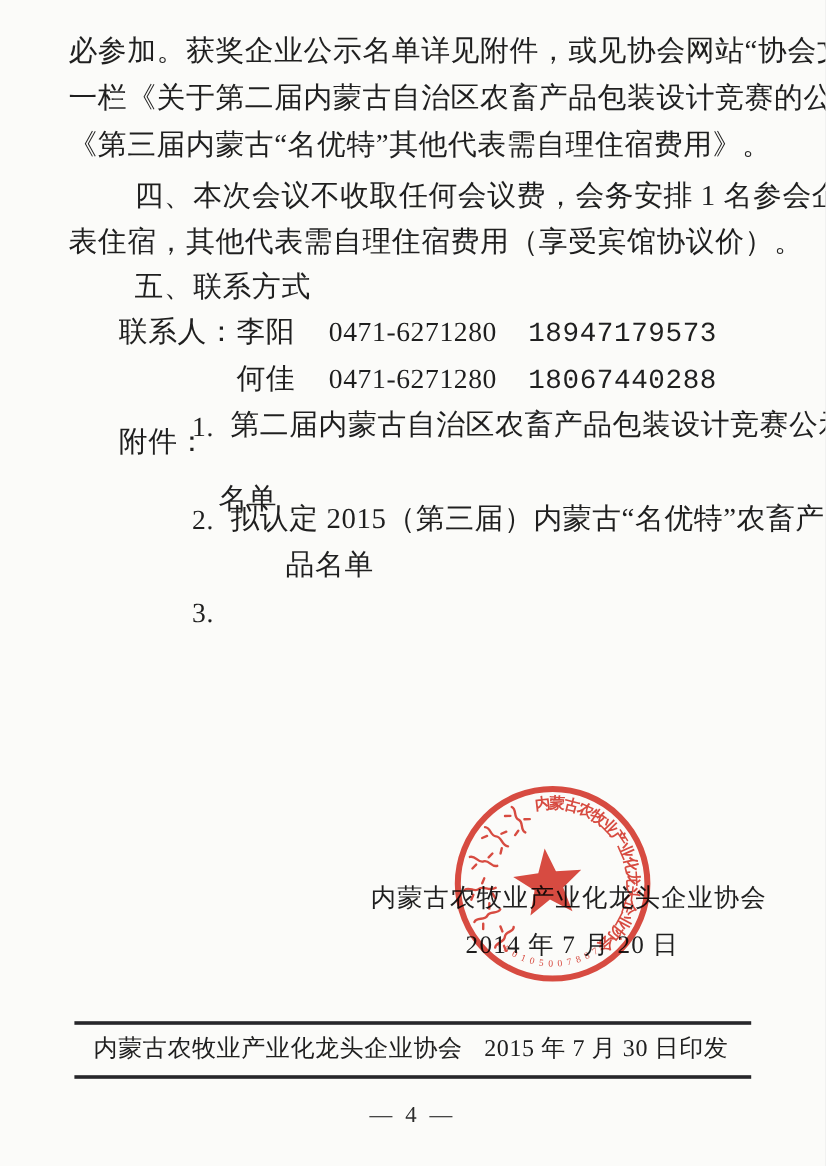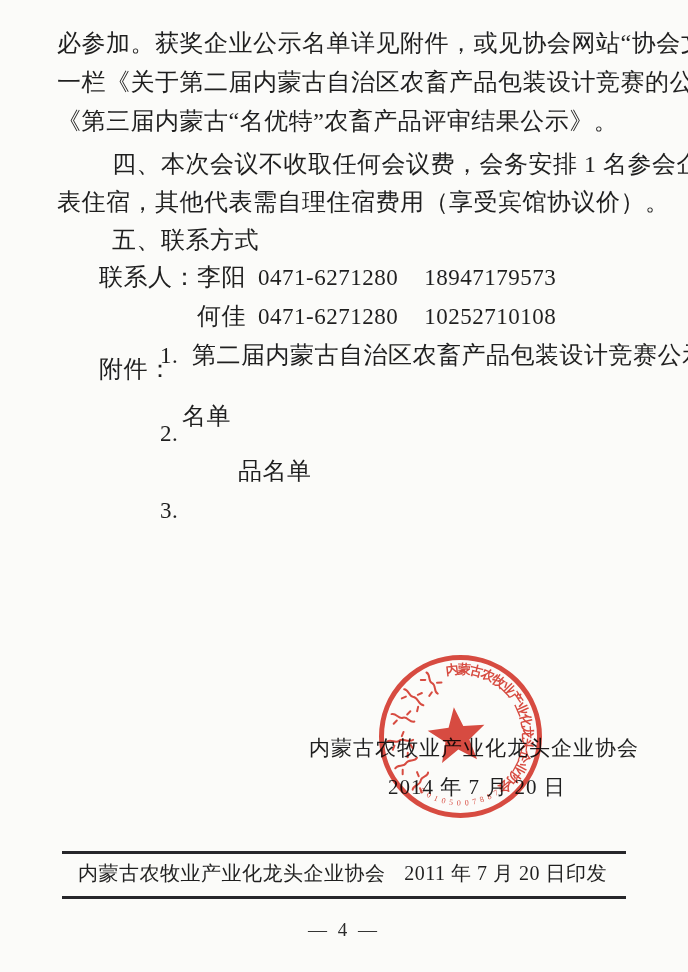--- a/index.html
+++ b/index.html
@@ -5,58 +5,59 @@
   html,body { margin:0; padding:0; background:#e8e8e8; }
   .page {
     position:relative; width:688px; height:972px;
     background:#fbfbf9;
     font-family:"Liberation Serif","DejaVu Serif",serif;
     color:#1f1f1f; overflow:hidden;
   }
   .ln { position:absolute; font-size:24px; line-height:1.15; white-space:nowrap; letter-spacing:0.5px; }
   .bold { font-weight:normal; }
   .num { font-size:23px; letter-spacing:0.5px; }
-  .ml12 { margin-left:12px;text-align:right; }
-  .ml26 { margin-left:26px; }
+  .ml12 { margin-left:28px;text-align:right; }
+  .ml26 { margin-left:26px;font-family:Liberation Mono, monospace; }
   .sig { position:absolute; font-size:21px; white-space:nowrap; letter-spacing:1px; }
   .rule { position:absolute; left:62px; width:564px; height:3px; background:#26262a; }
   .ft { position:absolute; font-size:20px; white-space:nowrap; letter-spacing:0.5px; top:860px; }
   .pageno { position:absolute; left:0; top:919px; width:100%; text-align:center;
             font-size:19px; letter-spacing:3px; color:#2b2b2b; }
   .seal { position:absolute; left:368px; top:644px; mix-blend-mode:multiply; opacity:0.88; }
 </style>
 </head>
 <body>
 
 <div class="page">
 
   <div class="ln" style="left:57px; top:30px;">
     <span class="bold">必参加。</span><span>获奖企业公示名单详见附件，或见协会网站“协会文件”</span>
   </div>
   <div class="ln" style="left:57px; top:69px;">一栏《关于第二届内蒙古自治区农畜产品包装设计竞赛的公示》、</div>
-  <div class="ln" style="left:57px; top:108px;">《第三届内蒙古“名优特”农畜产品评审结果公示》。</div>
+  <div class="ln" style="left:57px; top:108px;">《第三届内蒙古“名优特”其他代表需自理住宿费用》。</div>
 
   <div class="ln" style="left:112px; top:151px;">四、本次会议不收取任何会议费，会务安排 1 名参会企业代</div>
   <div class="ln" style="left:112px; top:227px;">五、联系方式</div>
 
   <div class="ln" style="left:57px; top:189px;">表住宿，其他代表需自理住宿费用（享受宾馆协议价）。</div>
 
   <div class="ln" style="left:99px; top:264px;">
     <span>联系人：</span><span>李阳</span><span class="num ml12">0471-6271280</span><span class="num ml26">18947179573</span>
   </div>
   <div class="ln" style="left:197px; top:303px;">
-    <span>何佳</span><span class="num ml12">0471-6271280</span><span class="num ml26">10252710108</span>
+    <span>何佳</span><span class="num ml12">0471-6271280</span><span class="num ml26">18067440288</span>
   </div>
 
   <div class="ln" style="left:99px; top:356px;">附件：</div>
   <div class="ln num" style="left:160px; top:343px;">1.</div>
   <div class="ln" style="left:192px; top:342px;">第二届内蒙古自治区农畜产品包装设计竞赛公示</div>
   <div class="ln" style="left:182px; top:403px;font-family:Liberation Serif, serif;">名单</div>
 
   <div class="ln num" style="left:160px; top:421px;">2.</div>
+  <div class="ln" style="left:192px; top:420px;">拟认定 2015（第三届）内蒙古“名优特”农畜产</div>
   <div class="ln" style="left:190px; top:458px;margin-left:48px;">品名单</div>
 
   <div class="ln num" style="left:160px; top:498px;">3.</div>
 
   <div class="sig" style="left:309px; top:734px;">内蒙古农牧业产业化龙头企业协会</div>
   <div class="sig" style="left:388px; top:773px;">2014 年 7 月 20 日</div>
 
   <svg class="seal" width="185" height="185" viewBox="0 0 185 185">
     <defs>
       <path id="arcTop" d="M 78.3 31.1 A 63 63 0 0 1 126.8 145.3" fill="none"></path>
@@ -89,18 +90,18 @@
           <path d="M 92.5 20 c 3 4 -3 8 0 12 c 3 4 -3 8 0 12 M 88 26 l -4 -2 M 97 36 l 4 2"></path>
         </g>
       <g transform="rotate(-138 92.5 92.5)">
           <path d="M 92.5 21 c 3 4 -3 8 0 12 c 3 4 -3 8 0 11 M 88 27 l -4 -2 M 97 35 l 4 2"></path>
         </g>
     </g>
   </svg>
 
   <div class="rule" style="top:851px;"></div>
   <div class="ft" style="left:78px;">内蒙古农牧业产业化龙头企业协会</div>
-  <div class="ft" style="right:81px;">2011 年 7 月 20 日印发</div>
+  <div class="ft" style="right:81px;">2015 年 7 月 30 日印发</div>
   <div class="rule" style="top:896px;"></div>
 
   <div class="pageno">— 4 —</div>
 
 </div>
 
 </body></html>

